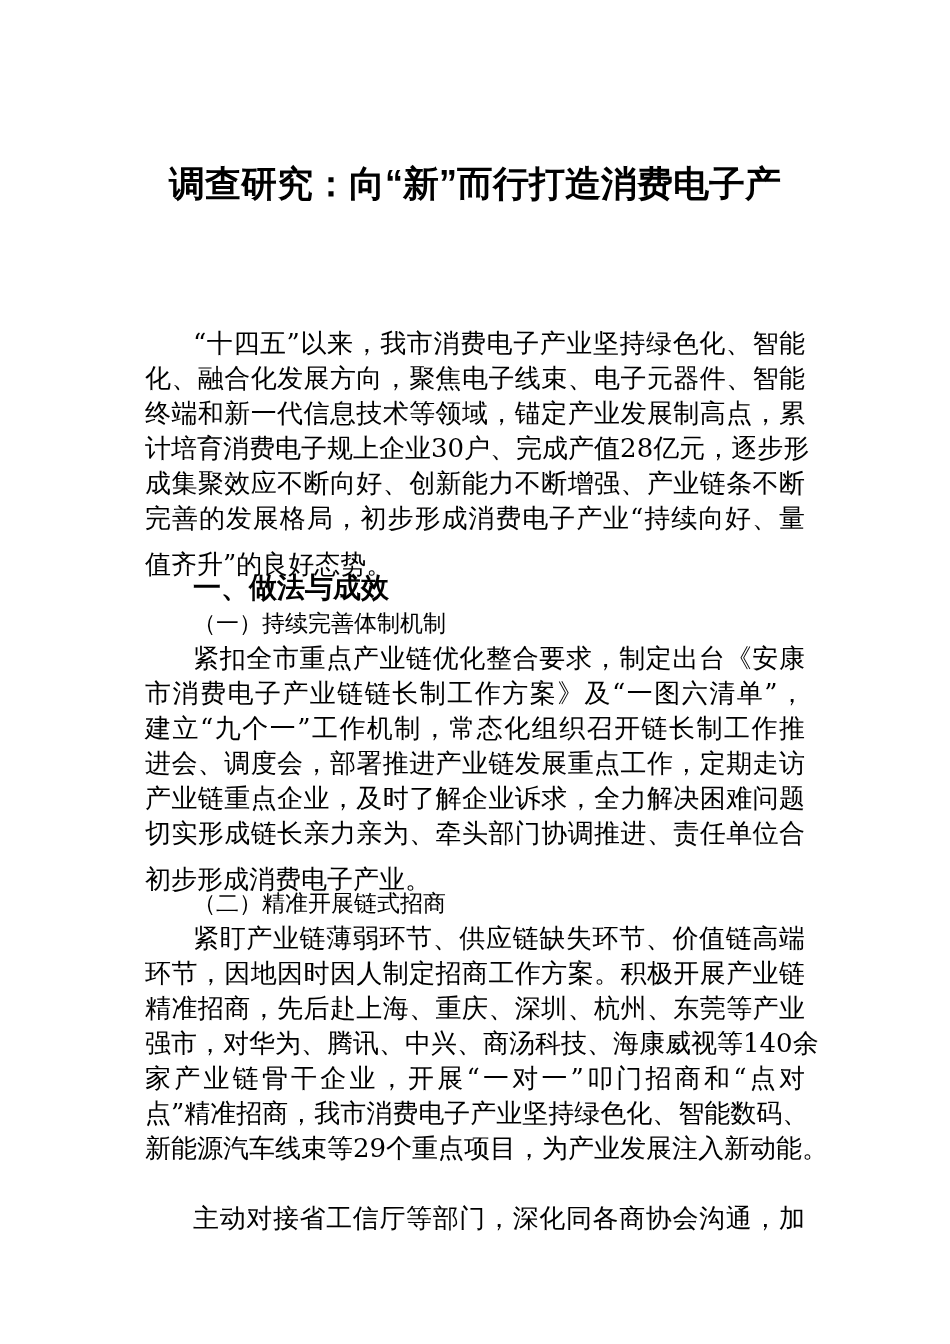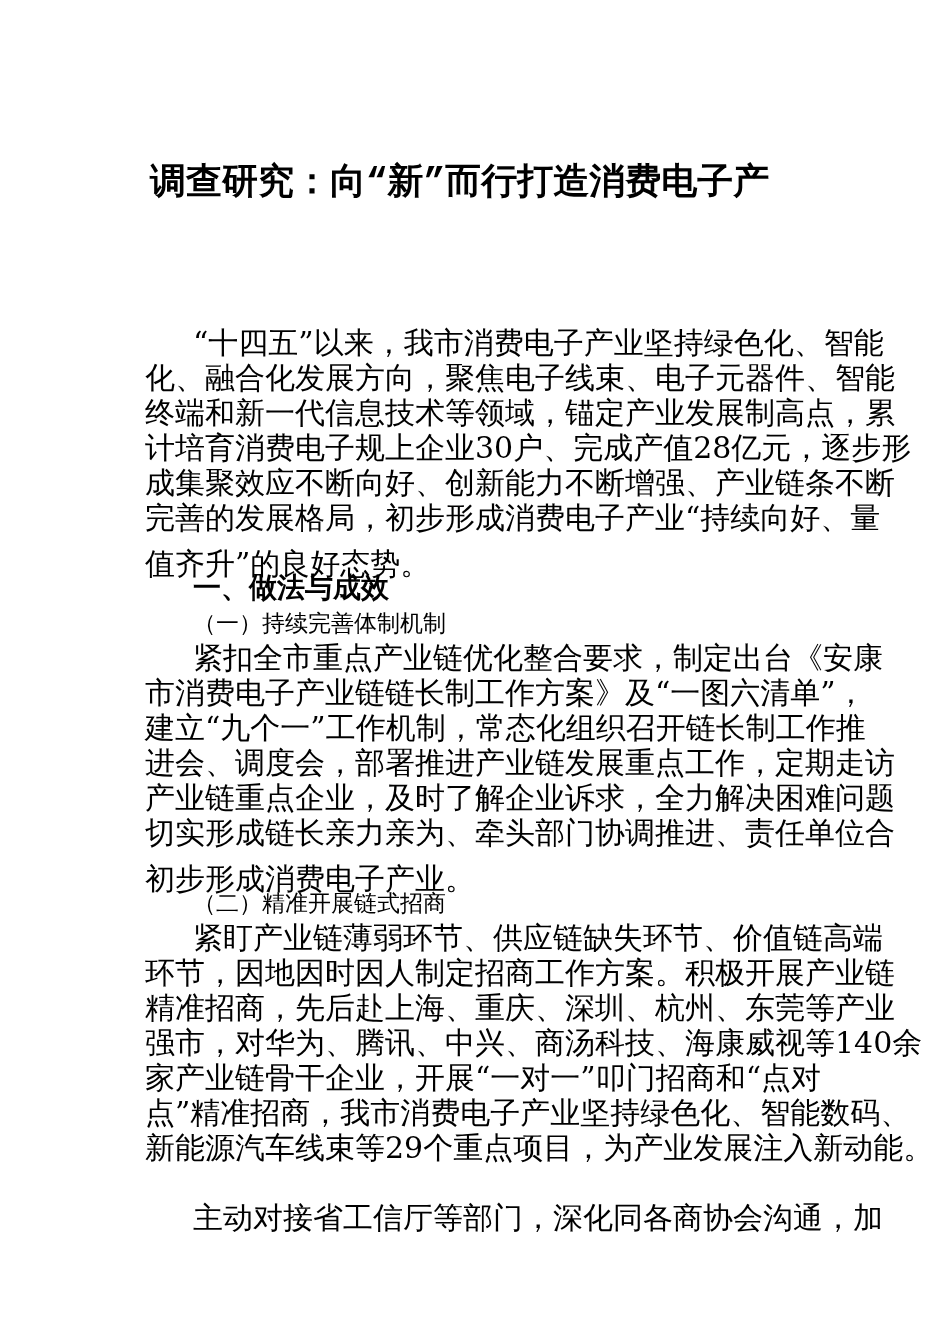--- a/index.html
+++ b/index.html
@@ -20,35 +20,35 @@
       left: 0;
       top: 0;
       width: 950px;
       height: 1344px;
       background: #ffffff;
     }
     .title {
       position: absolute;
       left: 140px;
       width: 670px;
-      text-align: left;
-      font-family: Liberation Mono, monospace;
+      text-align: center;
+      font-family: Liberation Sans, sans-serif;
       font-weight: bold;
       font-size: 36px;
       line-height: 40px;
       letter-spacing: 0px;
       white-space: nowrap;
     }
     .title.l1 { top: 164px; left: 150px; width: 650px; }
     .title.l2 { top: 236px; }
     .body-line {
       position: absolute;
       left: 145px;
       width: 660px;
-      font-size: 30px;
+      font-size: 26px;
       line-height: 30px;
       height: 30px;
       white-space: nowrap;
       text-align: justify;
       text-align-last: justify;
     }
     .body-line.last {
       text-align-last: left;
       margin-top: 11px;
     }

